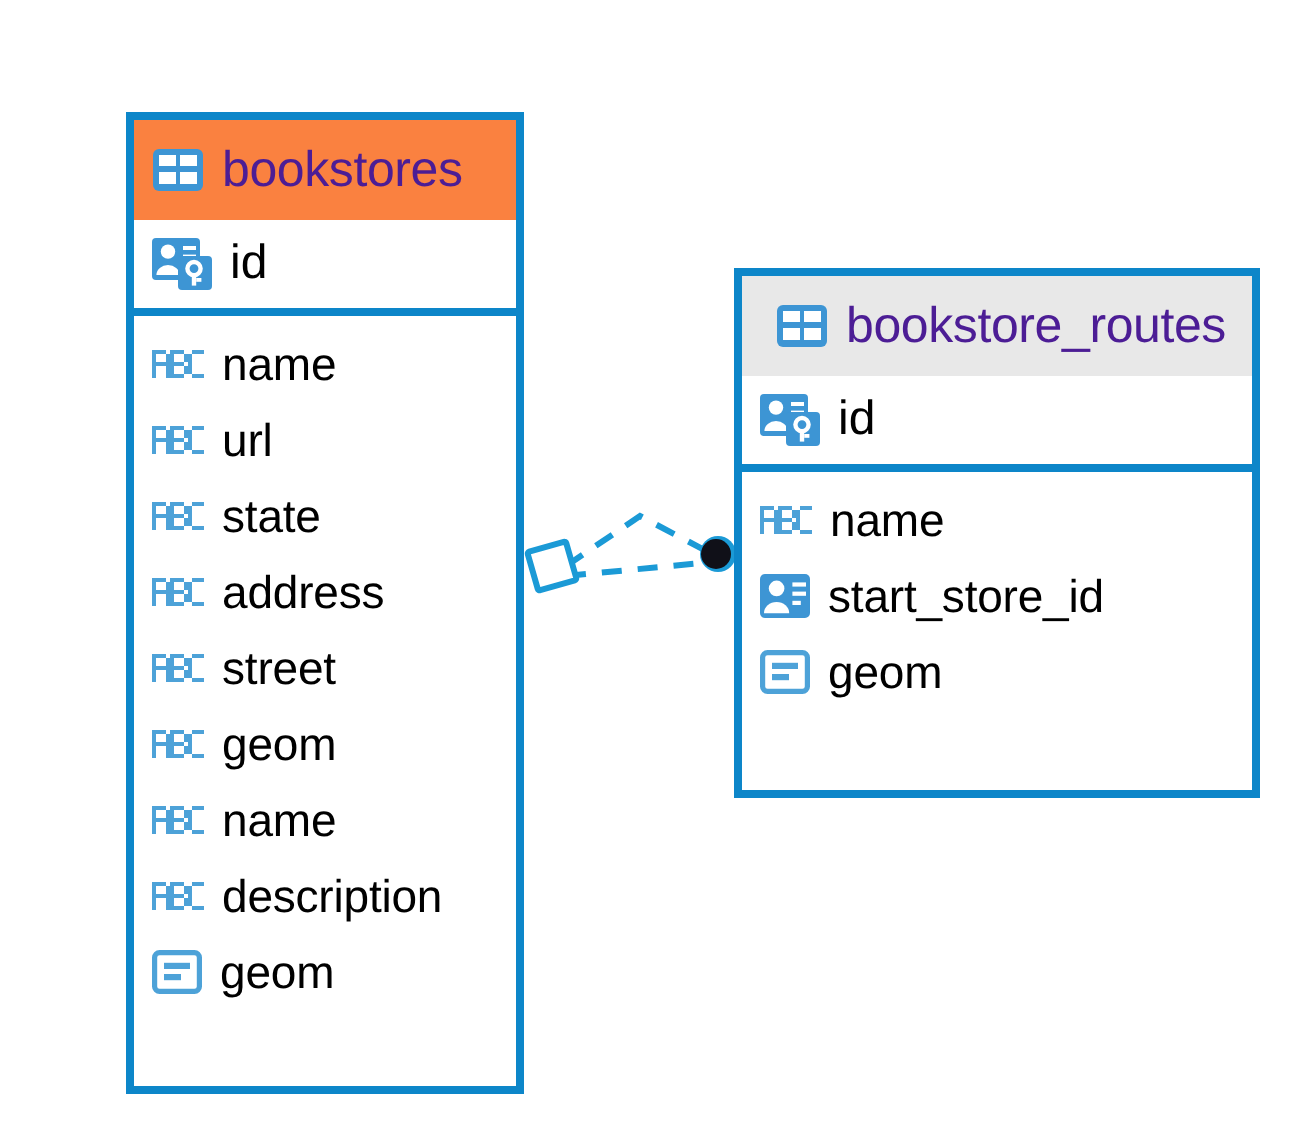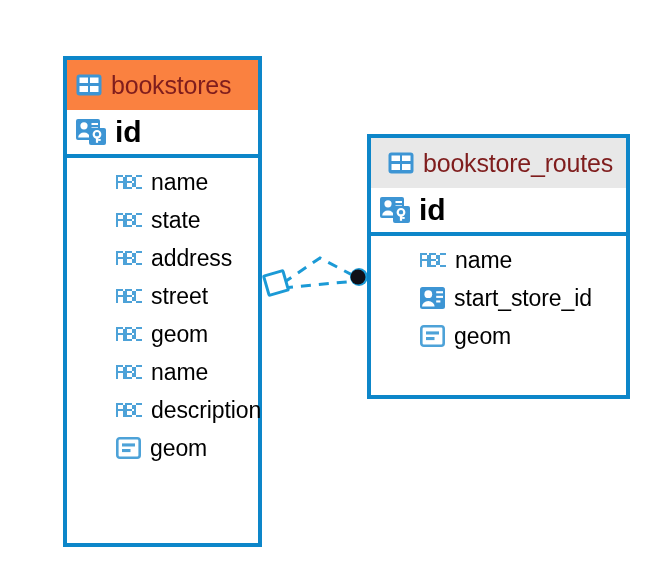--- a/index.html
+++ b/index.html
@@ -48,48 +48,47 @@
     display: flex;
     align-items: center;
     padding: 0 8px 0 9px;
     gap: 9px;
   }
   .entity-header.orange { background: #fa8140; }
   .entity-header.gray   { background: #e8e8e8; padding-left: 17px; }
 
   .entity-title {
     font-size: 25px;
-    color: #7f1d1d;
+    color: #4c1d95;
     line-height: 1;
     white-space: nowrap;
     letter-spacing: -0.2px;
   }
 
   
   .pk-row {
     box-sizing: border-box;
     height: 48px;
     display: flex;
     align-items: center;
     padding: 0 8px 0 9px;
     gap: 9px;
     border-bottom: 4px solid #0d86c9;
     background: #ffffff;
   }
   .pk-label {
-    font-size: 30px;
-    font-weight: bold;
+    font-size: 24px;
+    font-weight: normal;
     color: #000000;
     line-height: 1;
   }
 
   
   .fields {
     padding-top: 5px;
-    padding-left: 40px;
   }
   .field-row {
     box-sizing: border-box;
     height: 38px;
     display: flex;
     align-items: center;
     padding: 0 8px 0 9px;
     gap: 9px;
   }
   .field-label {
@@ -190,20 +189,42 @@
               <rect x="11" y="12" width="5" height="2"></rect>
               <rect x="20" y="0" width="6" height="2"></rect>
               <rect x="18" y="2" width="2" height="10"></rect>
               <rect x="20" y="12" width="6" height="2"></rect>
             </g>
           </svg>
         </span>
         <span class="field-label">name</span>
       </div>
 
+      <div class="field-row">
+        <span class="icon">
+          <svg width="26" height="14" viewBox="0 0 26 14">
+            <g fill="#4da2d8">
+              <rect x="0" y="0" width="2" height="14"></rect>
+                <rect x="2" y="0" width="5" height="2"></rect>
+              <rect x="7" y="2" width="2" height="12"></rect>
+                <rect x="2" y="6" width="5" height="2"></rect>
+              <rect x="9" y="0" width="2" height="14"></rect>
+                <rect x="11" y="0" width="5" height="2"></rect>
+              <rect x="16" y="2" width="2" height="4"></rect>
+                <rect x="11" y="6" width="5" height="2"></rect>
+              <rect x="16" y="8" width="2" height="4"></rect>
+                <rect x="11" y="12" width="5" height="2"></rect>
+              <rect x="20" y="0" width="6" height="2"></rect>
+                <rect x="18" y="2" width="2" height="10"></rect>
+              <rect x="20" y="12" width="6" height="2"></rect>
+            </g>
+          </svg>
+        </span>
+        <span class="field-label">url</span>
+      </div>
 
       <div class="field-row">
         <span class="icon">
           <svg width="26" height="14" viewBox="0 0 26 14">
             <g fill="#4da2d8">
               <rect x="0" y="0" width="2" height="14"></rect>
                 <rect x="2" y="0" width="5" height="2"></rect>
               <rect x="7" y="2" width="2" height="12"></rect>
                 <rect x="2" y="6" width="5" height="2"></rect>
               <rect x="9" y="0" width="2" height="14"></rect>

